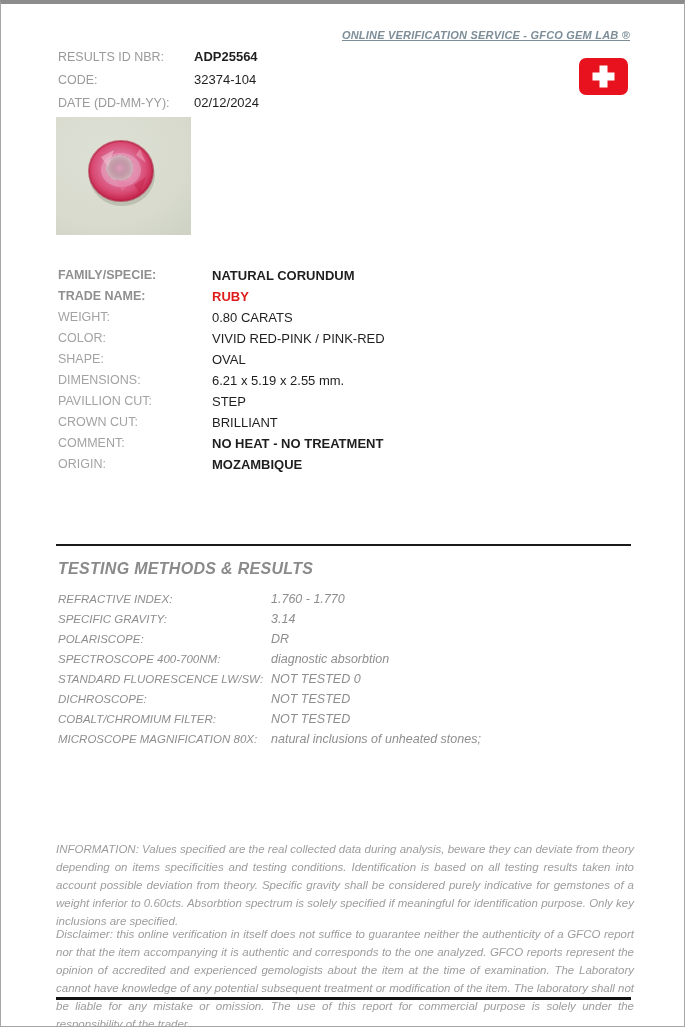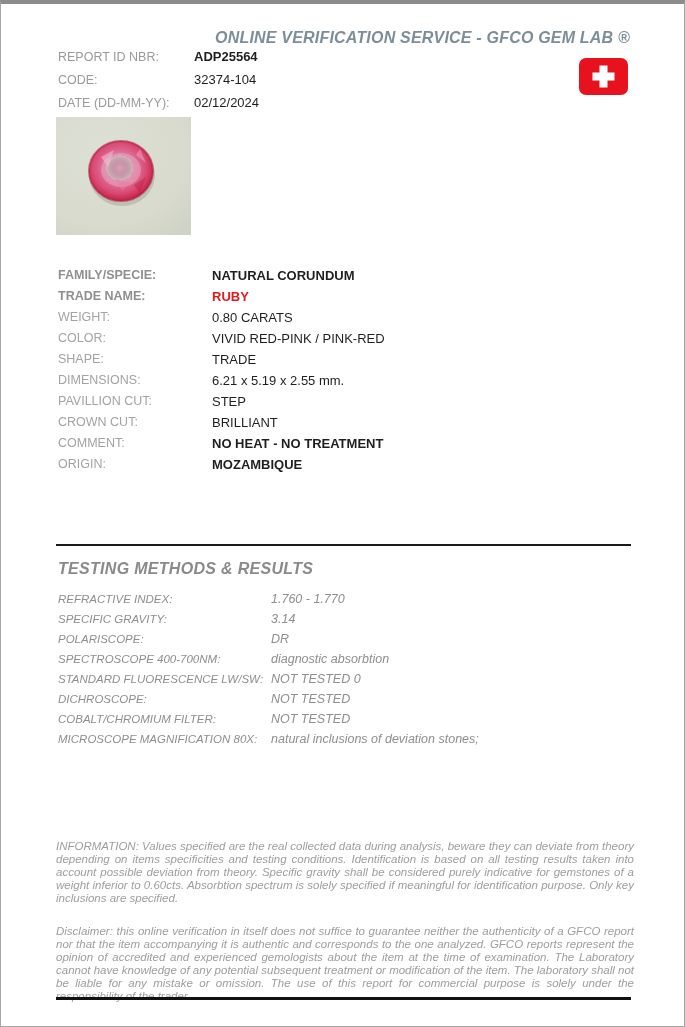--- a/index.html
+++ b/index.html
@@ -6,22 +6,23 @@
   html,body { width:685px; height:1027px; background:#fff; }
   body { font-family:"Liberation Sans", sans-serif; }
   .page {
     position:relative; width:685px; height:1027px; background:#ffffff;
     border-left:1px solid #a6a6a6; border-right:1px solid #a6a6a6; border-bottom:1px solid #a6a6a6;
     border-top:4px solid #8c8c8c;
     overflow:hidden;
   }
   .service-title {
     position:absolute; top:25px; right:54px;
-    font-size:16px; font-weight:bold; font-style:italic; color:#7d8e99;
+    font-size:11px; font-weight:bold; font-style:italic; color:#7d8e99;
     letter-spacing:0.2px;
+    text-decoration:underline;
   }
   .swiss-flag { position:absolute; left:578px; top:54px; width:49px; height:37px; }
   .report-info { position:absolute; left:57px; top:41px; }
   .report-info .row { display:flex; height:23px; align-items:center; }
   .report-info .lbl { width:136px; font-size:12.5px; color:#9a9a9a; }
   .report-info .val { font-size:13px; color:#1f1f1f; }
   .gem-photo { position:absolute; left:55px; top:113px; width:135px; height:118px; }
   .details { position:absolute; left:57px; top:264px; }
   .details .row { display:flex; height:21px; align-items:flex-start; }
   .details .lbl { width:136px; font-size:12.5px; color:#a3a3a3; }
@@ -34,21 +35,21 @@
     position:absolute; left:57px; top:556px;
     font-size:16px; font-weight:bold; font-style:italic; color:#8a8a8a; letter-spacing:0.3px;
   }
   .testing { position:absolute; left:57px; top:585px; }
   .testing .row { display:flex; height:20px; align-items:center;font-style:italic; }
   .testing .lbl { width:213px; font-size:11.5px; color:#8e8e8e; }
   .testing .val { font-size:12.5px; color:#8e8e8e; }
   .para {
     position:absolute; left:55px; width:578px;
     font-size:11.5px; font-style:italic; color:#9d9d9d;
-    line-height:13px; text-align:justify;
+    line-height:18px; text-align:justify;
   }
   .info-para { top:836px; }
   .disclaimer-para { top:921px; }
   .bottom-line { position:absolute; left:55px; top:993px; width:575px; height:3px; background:#111; }
 </style>
 </head>
 <body>
 
 <div class="page">
 
@@ -57,21 +58,21 @@
   <div class="swiss-flag">
     <svg width="49" height="37" viewBox="0 0 49 37" xmlns="http://www.w3.org/2000/svg">
       <rect x="0" y="0" width="49" height="37" rx="7" fill="#e8121e"></rect>
       <rect x="20.5" y="7.5" width="8" height="22" fill="#ffffff"></rect>
       <rect x="13.5" y="14.5" width="22" height="8" fill="#ffffff"></rect>
     </svg>
   </div>
 
   <div class="report-info">
     <div class="row">
-      <span class="lbl">REPORT ID NBR:</span>
+      <span class="lbl">RESULTS ID NBR:</span>
       <span class="val b">ADP25564</span>
     </div>
     <div class="row">
       <span class="lbl">CODE:</span>
       <span class="val">32374-104</span>
     </div>
     <div class="row">
       <span class="lbl">DATE (DD-MM-YY):</span>
       <span class="val">02/12/2024</span>
     </div>
@@ -118,21 +119,21 @@
     <div class="row">
       <span class="lbl">WEIGHT:</span>
       <span class="val">0.80 CARATS</span>
     </div>
     <div class="row">
       <span class="lbl">COLOR:</span>
       <span class="val">VIVID RED-PINK / PINK-RED</span>
     </div>
     <div class="row">
       <span class="lbl">SHAPE:</span>
-      <span class="val">TRADE</span>
+      <span class="val">OVAL</span>
     </div>
     <div class="row">
       <span class="lbl">DIMENSIONS:</span>
       <span class="val">6.21 x 5.19 x 2.55 mm.</span>
     </div>
     <div class="row">
       <span class="lbl">PAVILLION CUT:</span>
       <span class="val">STEP</span>
     </div>
     <div class="row">
@@ -177,21 +178,21 @@
     <div class="row">
       <span class="lbl">DICHROSCOPE:</span>
       <span class="val">NOT TESTED</span>
     </div>
     <div class="row">
       <span class="lbl">COBALT/CHROMIUM FILTER:</span>
       <span class="val">NOT TESTED</span>
     </div>
     <div class="row">
       <span class="lbl">MICROSCOPE MAGNIFICATION 80X:</span>
-      <span class="val">natural inclusions of deviation stones;</span>
+      <span class="val">natural inclusions of unheated stones;</span>
     </div>
   </div>
 
   <div class="para info-para">INFORMATION: Values specified are the real collected data during analysis, beware they can deviate from theory depending on items specificities and testing conditions. Identification is based on all testing results taken into account possible deviation from theory. Specific gravity shall be considered purely indicative for gemstones of a weight inferior to 0.60cts. Absorbtion spectrum is solely specified if meaningful for identification purpose. Only key inclusions are specified.</div>
 
   <div class="para disclaimer-para">Disclaimer: this online verification in itself does not suffice to guarantee neither the authenticity of a GFCO report nor that the item accompanying it is authentic and corresponds to the one analyzed. GFCO reports represent the opinion of accredited and experienced gemologists about the item at the time of examination. The Laboratory cannot have knowledge of any potential subsequent treatment or modification of the item. The laboratory shall not be liable for any mistake or omission. The use of this report for commercial purpose is solely under the responsibility of the trader.</div>
 
   <div class="bottom-line"></div>
 
 </div>

